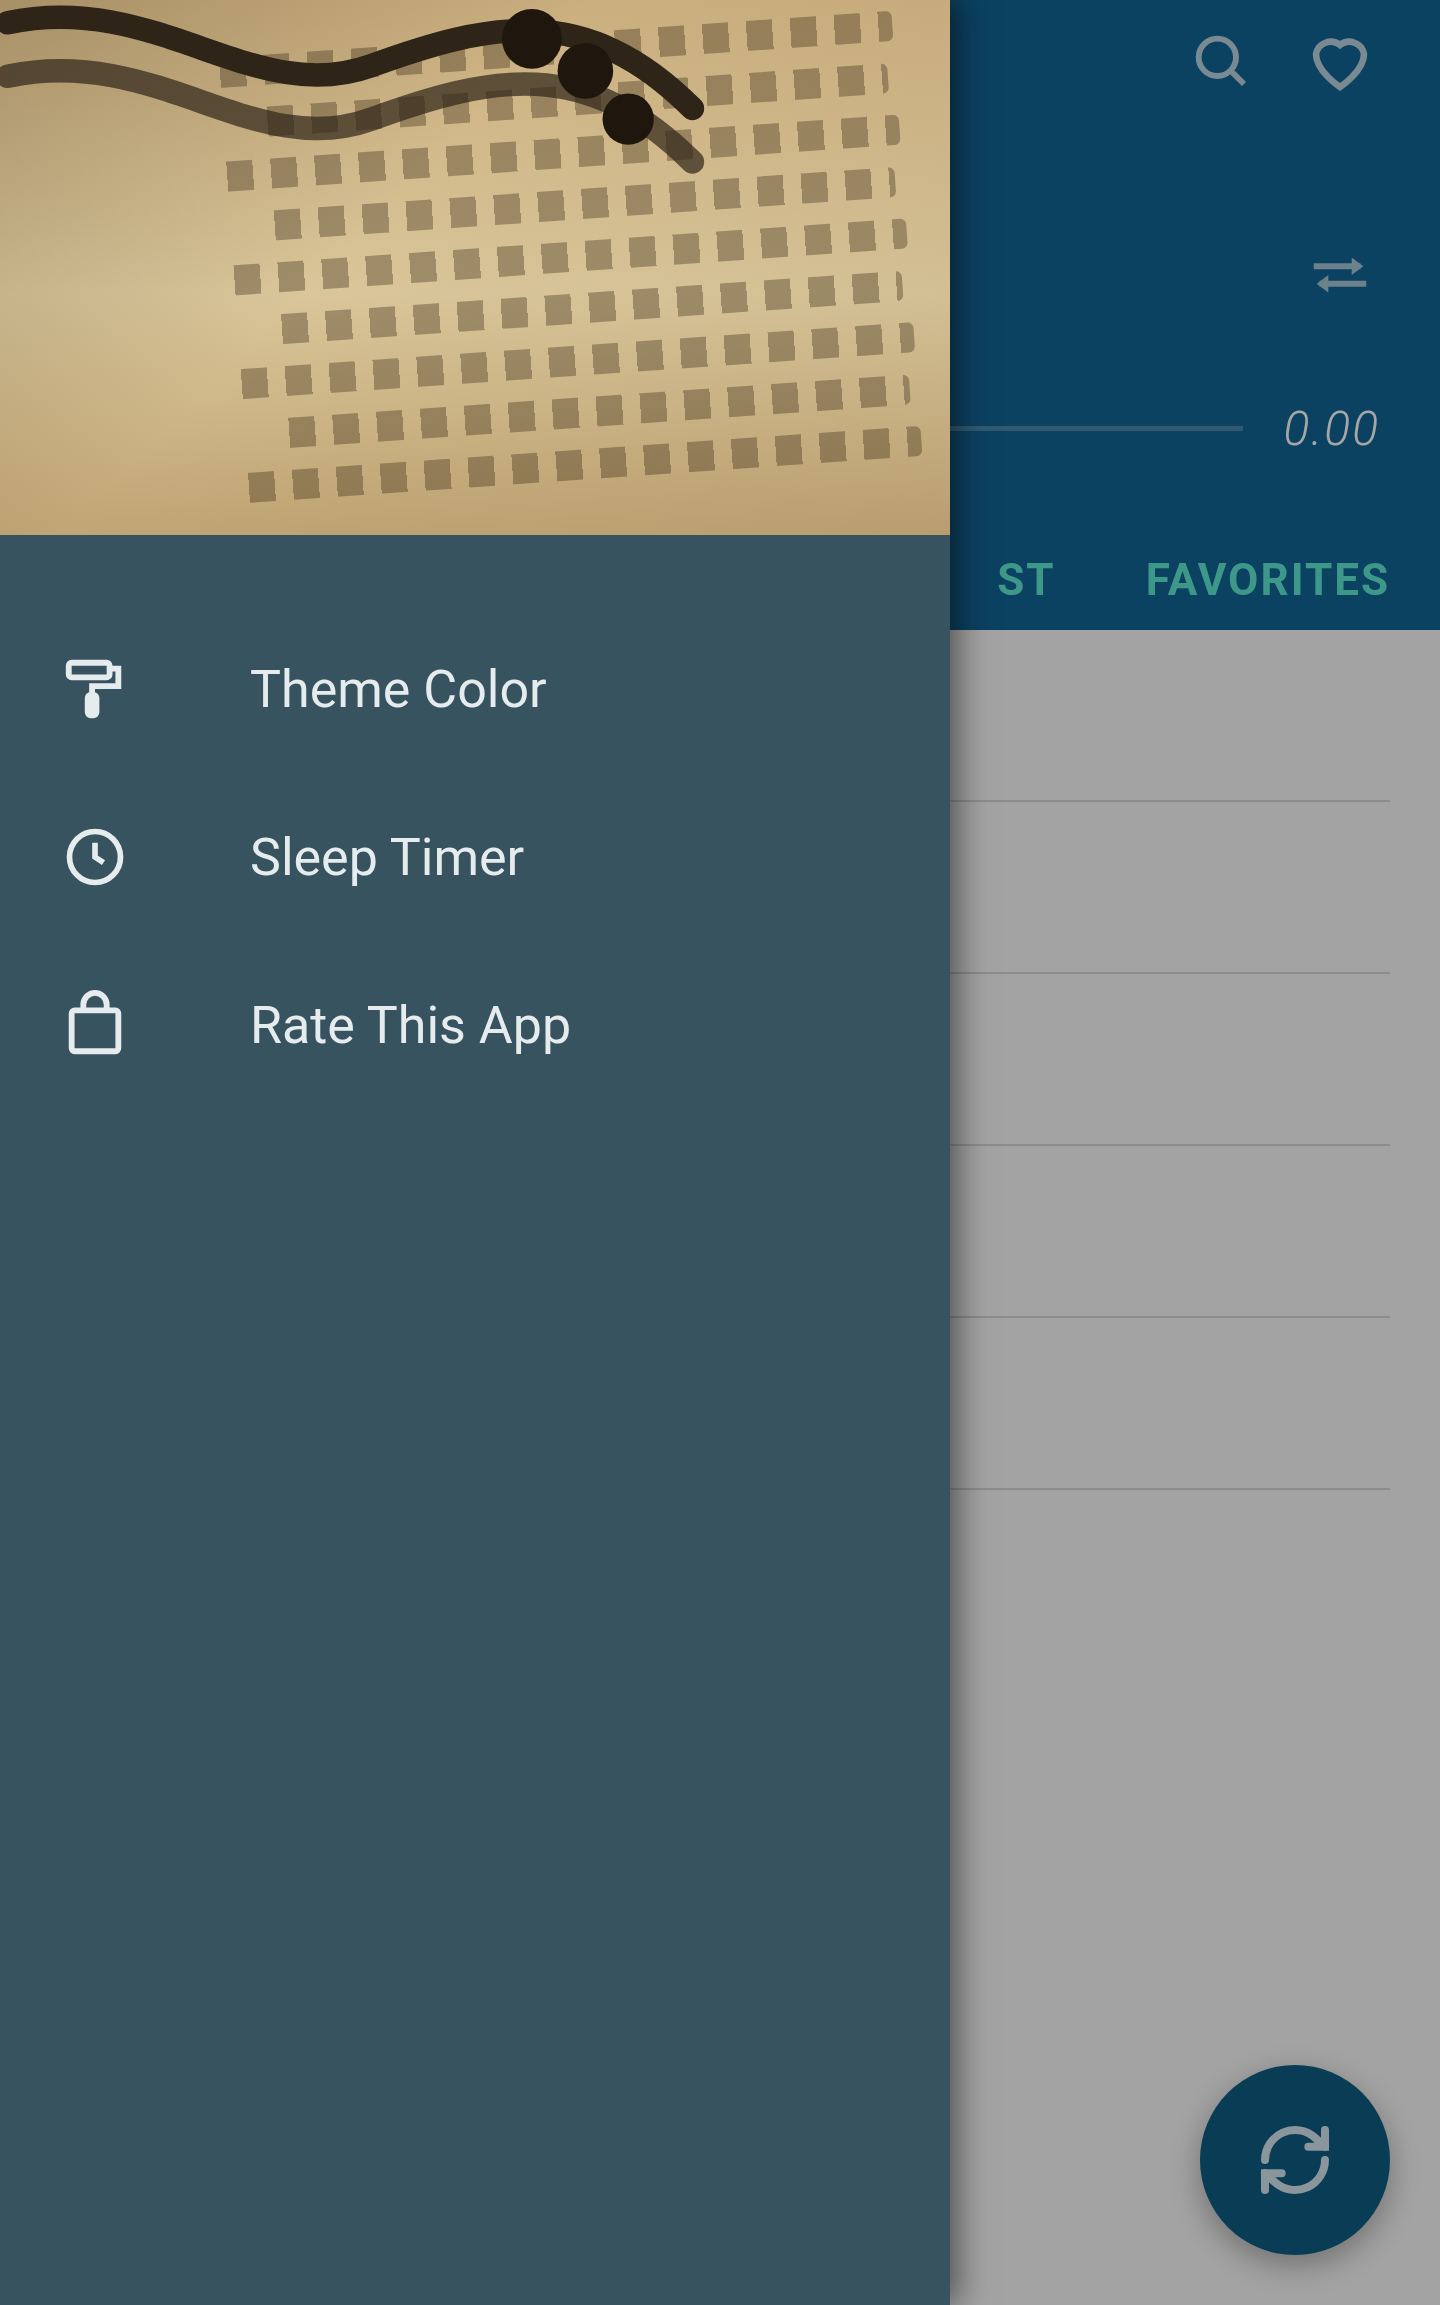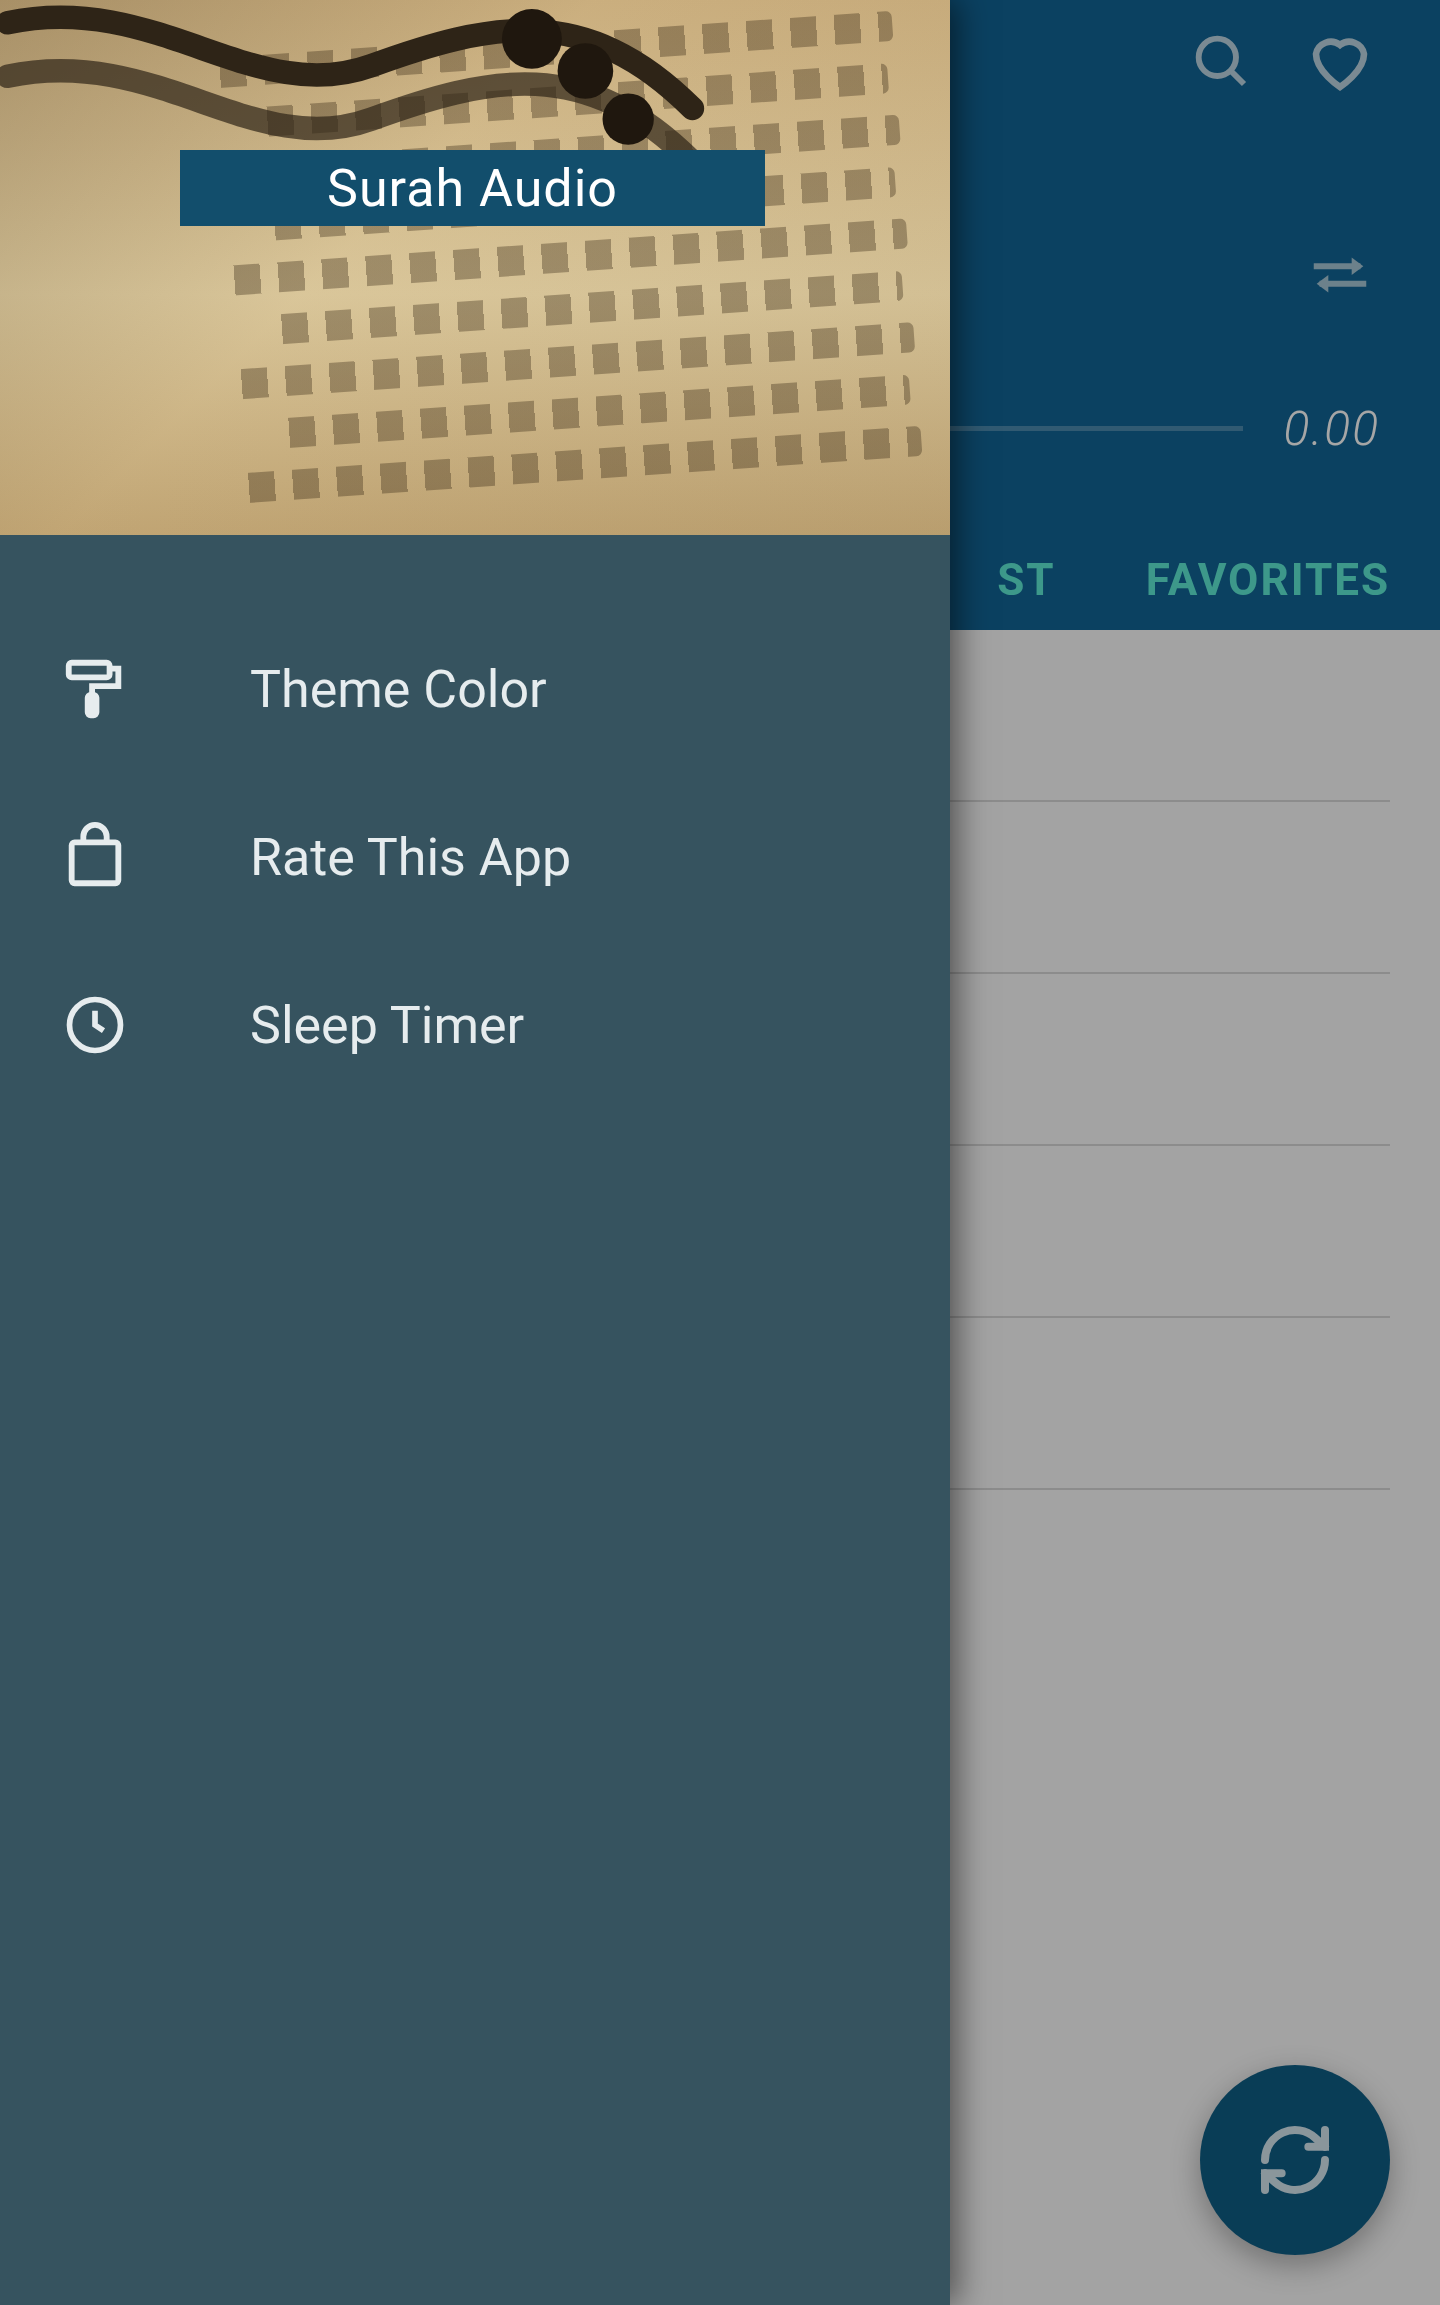--- a/index.html
+++ b/index.html
@@ -130,51 +130,50 @@
     </div>
     <svg class="chain" viewBox="0 0 600 300">
       <path d="M-20,40 C120,10 210,120 320,80 S520,20 620,120"></path>
       <path d="M-20,90 C120,60 210,170 320,130 S520,70 620,170" stroke-width="30" opacity=".7"></path>
       <g class="beads">
         <circle cx="470" cy="55" r="28"></circle>
           <circle cx="520" cy="85" r="26"></circle>
           <circle cx="560" cy="130" r="24"></circle>
       </g>
     </svg>
-    <div class="header-title">Surah Audio</div>
   </div>
 
   <div class="drawer-menu">
 
     <div class="menu-item">
       <span class="micon">
         <svg width="72" height="72" viewBox="0 0 24 24" fill="none" stroke="#e6ecee" stroke-width="2">
           <rect x="3" y="3" width="14" height="5" rx="1"></rect>
           <path d="M17 5h3v6h-9v3"></path>
           <rect x="9.5" y="14" width="3" height="7" rx="1" fill="#e6ecee"></rect>
         </svg>
       </span>
       <span class="mlabel">Theme Color</span>
     </div>
 
     <div class="menu-item">
       <span class="micon">
+        <svg width="68" height="68" viewBox="0 0 24 24" fill="none" stroke="#e6ecee" stroke-width="2">
+          <circle cx="12" cy="12" r="9"></circle>
+            <path d="M12 7v5l3 2"></path>
+        </svg>
+      </span>
+      <span class="mlabel">Sleep Timer</span>
+    </div>
+
+    <div class="menu-item">
+      <span class="micon">
         <svg width="70" height="70" viewBox="0 0 24 24" fill="none" stroke="#e6ecee" stroke-width="2">
           <rect x="4" y="7" width="16" height="14" rx="1"></rect>
           <path d="M8 7V5a4 4 0 0 1 8 0v2"></path>
         </svg>
       </span>
       <span class="mlabel">Rate This App</span>
     </div>
 
-    <div class="menu-item">
-      <span class="micon">
-        <svg width="68" height="68" viewBox="0 0 24 24" fill="none" stroke="#e6ecee" stroke-width="2">
-          <circle cx="12" cy="12" r="9"></circle>
-            <path d="M12 7v5l3 2"></path>
-        </svg>
-      </span>
-      <span class="mlabel">Sleep Timer</span>
-    </div>
-
 
   </div>
 </nav>
 
 </body></html>

